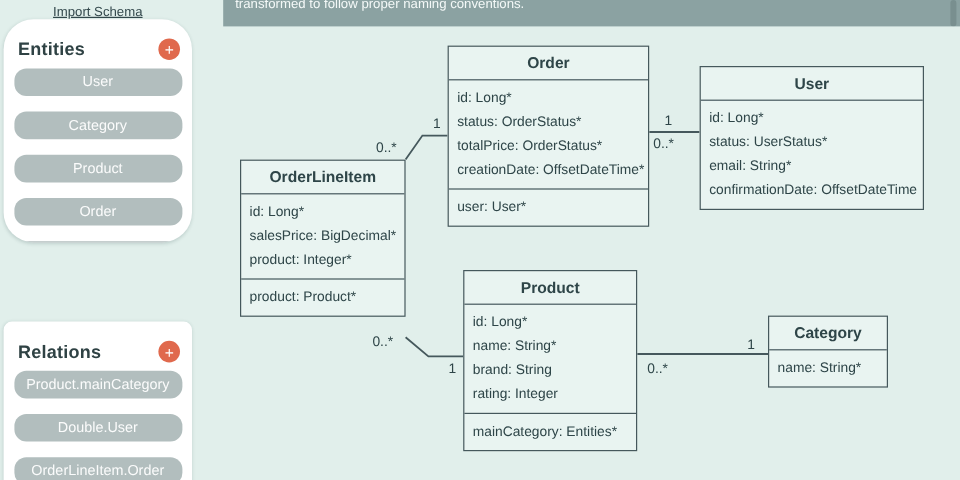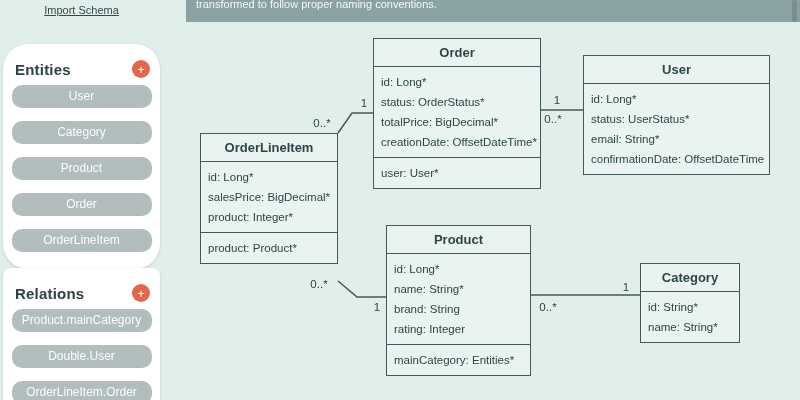--- a/index.html
+++ b/index.html
@@ -67,21 +67,21 @@
     position:absolute;left:3px;top:4px;width:157px;
     text-align:center;font-size:11px;
     color:#33484c;text-decoration:underline;cursor:pointer;
   }
   .panel{
     position:absolute;left:3px;width:157px;
     background:#ffffff;border-radius:7px;
     box-shadow:0 1px 3px rgba(40,70,70,0.18);
     padding:9px 0 12px;overflow:hidden;
   }
-  .panel.entities{top:44px;height:225px;border-radius:25px;}
+  .panel.entities{top:16px;height:186px;border-radius:25px;}
   .panel.relations{top:268px;height:160px;}
   .panel-header{
     height:32px;padding:0 10px 0 12px;
     display:flex;align-items:center;justify-content:space-between;
   }
   .panel-title{font-size:15px;font-weight:600;color:#2f4244;letter-spacing:0.2px;}
   .add-btn{
     width:18px;height:18px;border:none;border-radius:50%;
     background:var(--accent);color:#fff;
     font-size:13px;line-height:17px;text-align:center;
@@ -112,21 +112,21 @@
       <text x="377" y="311">1</text>
       <polyline points="531,295 640,295"></polyline>
       <text x="548" y="311">0..*</text>
       <text x="626" y="291">1</text>
     </svg>
 <div class="entity" style="left: 373px; top: 38px; width: 168px;">
       <div class="entity-title">Order</div>
       <div class="compartment">
         <div class="field">id: Long*</div>
         <div class="field">status: OrderStatus*</div>
-        <div class="field">totalPrice: BigDecimal*</div>
+        <div class="field">totalPrice: OrderStatus*</div>
         <div class="field">creationDate: OffsetDateTime*</div>
       </div>
       <div class="compartment relations">
         <div class="field">user: User*</div>
       </div>
     </div>
     <div class="entity" style="left: 583px; top: 55px; width: 187px;">
       <div class="entity-title">User</div>
       <div class="compartment">
         <div class="field">id: Long*</div>
@@ -154,21 +154,20 @@
         <div class="field">brand: String</div>
         <div class="field">rating: Integer</div>
       </div>
       <div class="compartment relations">
         <div class="field">mainCategory: Entities*</div>
       </div>
     </div>
     <div class="entity" style="left: 640px; top: 263px; width: 100px;">
       <div class="entity-title">Category</div>
       <div class="compartment">
-        <div class="field">id: String*</div>
         <div class="field">name: String*</div>
       </div>
     </div>
   </main>
 
 <div class="banner">
   <span class="banner-msg">transformed to follow proper naming conventions.</span>
   <div class="banner-scroll"></div>
 </div>
 

